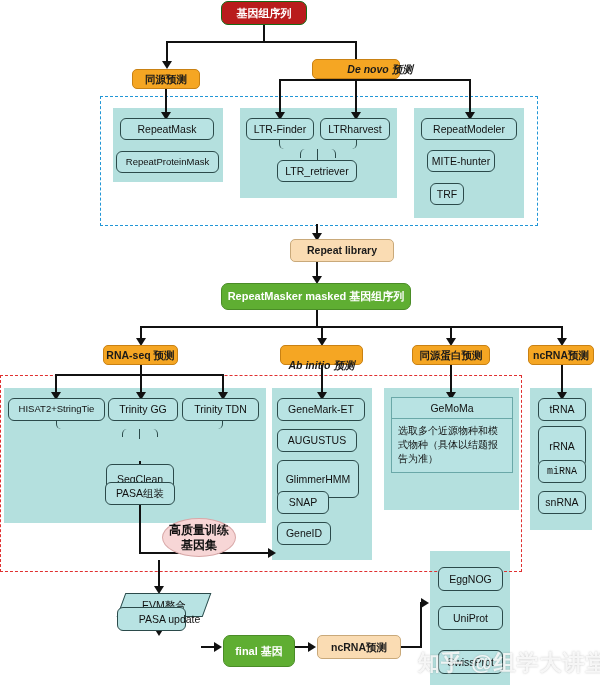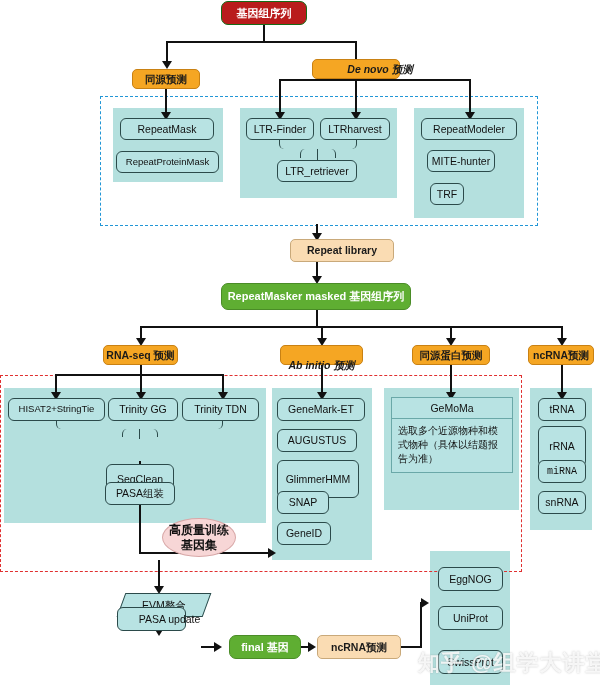--- a/index.html
+++ b/index.html
@@ -294,21 +294,21 @@
   <div class="node n-para" style="left:121px;top:593px;width:86px;height:24px;">
       <span>EVM整合</span>
     </div>
 
   <div class="ln lnv" style="left:158px;top:617px;height:15px;"></div>
   <div class="ar ar-d" style="left:154px;top:628px;"></div>
   <div class="node n-cyan" style="left:117px;top:607px;width:69px;height:24px;padding-left:36px;">PASA update</div>
 
   <div class="ln lnh" style="left:201px;top:646px;width:17px;"></div>
   <div class="ar ar-r" style="left:214px;top:642px;"></div>
-  <div class="node n-green" style="left:229px;top:635px;width:72px;height:24px;">final 基因</div>
+  <div class="node n-green" style="left:223px;top:635px;width:72px;height:32px;">final 基因</div>
 
   <div class="ln lnh" style="left:295px;top:646px;width:17px;"></div>
   <div class="ar ar-r" style="left:308px;top:642px;"></div>
   <div class="node n-peach" style="left:317px;top:635px;width:84px;height:24px;">ncRNA预测</div>
 
   <div class="ln lnh" style="left:401px;top:646px;width:21px;"></div>
   <div class="ln lnv" style="left:420px;top:602px;height:46px;"></div>
   <div class="ln lnh" style="left:420px;top:602px;width:0px;"></div>
   <div class="ar ar-r" style="left:421px;top:598px;"></div>
 

